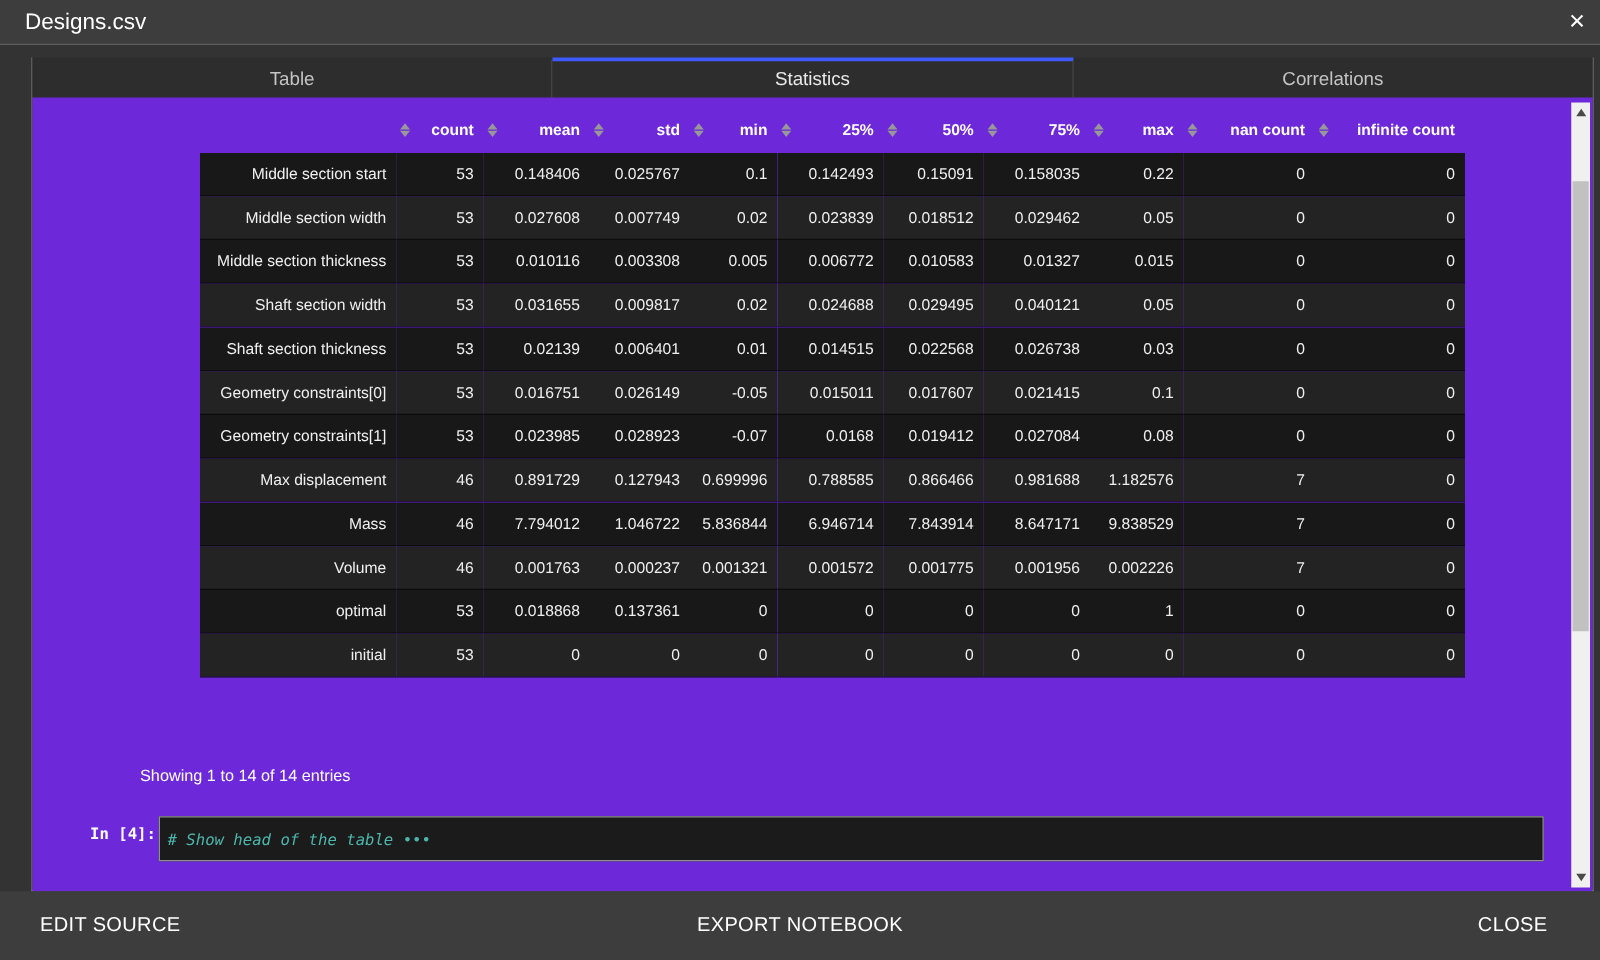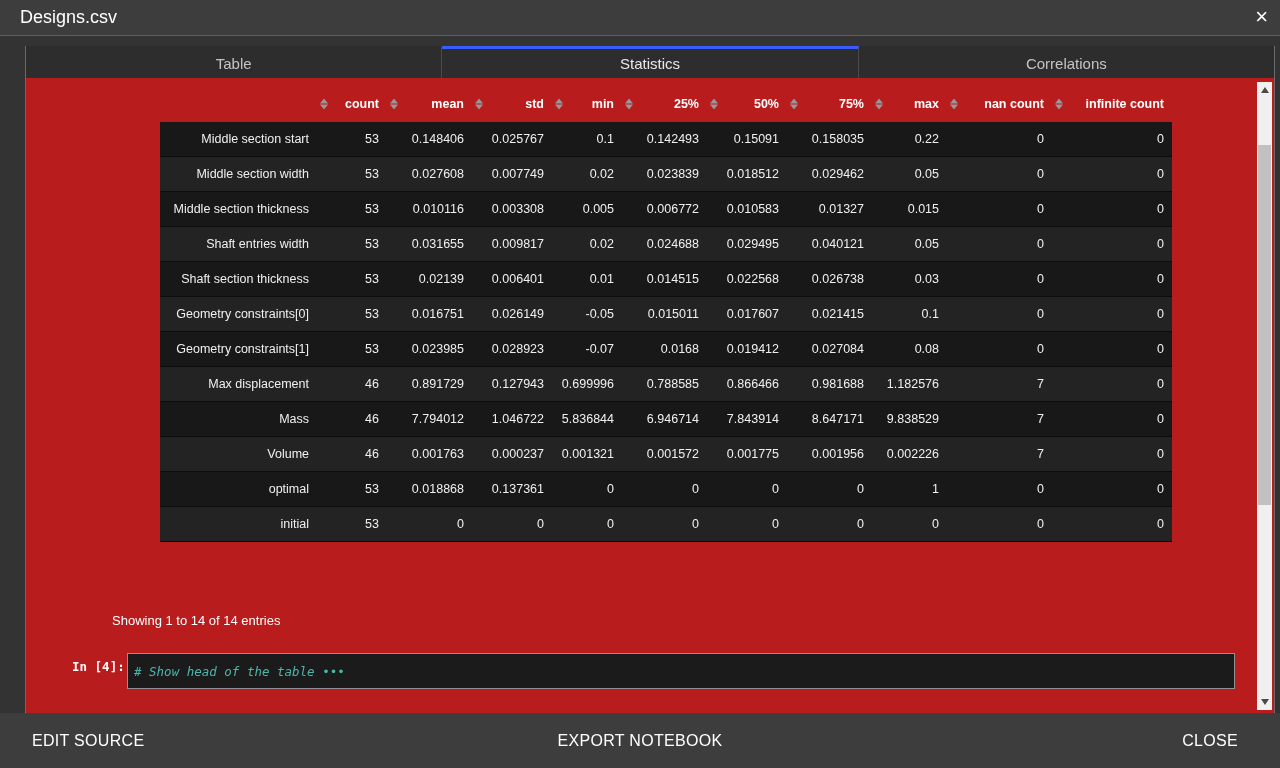--- a/index.html
+++ b/index.html
@@ -17,21 +17,21 @@
   .tab-container{position:absolute;left:14px;top:46px;width:1250px;height:667px;
     box-sizing:border-box;border-left:1px solid #6a6a6a;border-right:1px solid #6a6a6a;
     border-bottom:1px solid #8a8a8a;margin-left:11px;}
   .tabbar{display:flex;height:32px;}
   .tab{flex:1;background:#2d2d2d;color:#c4c4c4;font-size:15px;display:flex;
     align-items:center;justify-content:center;border-right:1px solid #4a4a4a;
     border-top:3px solid transparent;box-sizing:border-box;cursor:pointer;}
   .tab:last-child{border-right:none;}
   .tab.active{border-top:3px solid var(--accent,#3d5afe);color:#e8e8e8;}
 
-  .panel-body{position:relative;height:635px;background:#b91c1c;}
+  .panel-body{position:relative;height:635px;background:#6d28d9;}
 
   
   table.stats{position:absolute;left:134px;top:8px;width:1012px;border-collapse:collapse;
     table-layout:fixed;font-size:12.5px;}
   table.stats thead th{height:36px;color:#ffffff;font-weight:bold;text-align:right;
     padding:0 8px 0 0;vertical-align:middle;position:relative;white-space:nowrap;}
   table.stats tbody td{height:34px;color:#f0f0f0;text-align:right;padding:0 8px 0 0;
     white-space:nowrap;overflow:hidden;}
   table.stats tbody tr{border-bottom:1px solid #0c0c0c;}
   table.stats tbody tr:nth-child(odd){background:#181818;}
@@ -187,21 +187,21 @@
               <td>0.003308</td>
               <td>0.005</td>
               <td>0.006772</td>
               <td>0.010583</td>
               <td>0.01327</td>
               <td>0.015</td>
               <td>0</td>
               <td>0</td>
             </tr>
             <tr>
-              <td>Shaft entries width</td>
+              <td>Shaft section width</td>
               <td>53</td>
               <td>0.031655</td>
               <td>0.009817</td>
               <td>0.02</td>
               <td>0.024688</td>
               <td>0.029495</td>
               <td>0.040121</td>
               <td>0.05</td>
               <td>0</td>
               <td>0</td>

